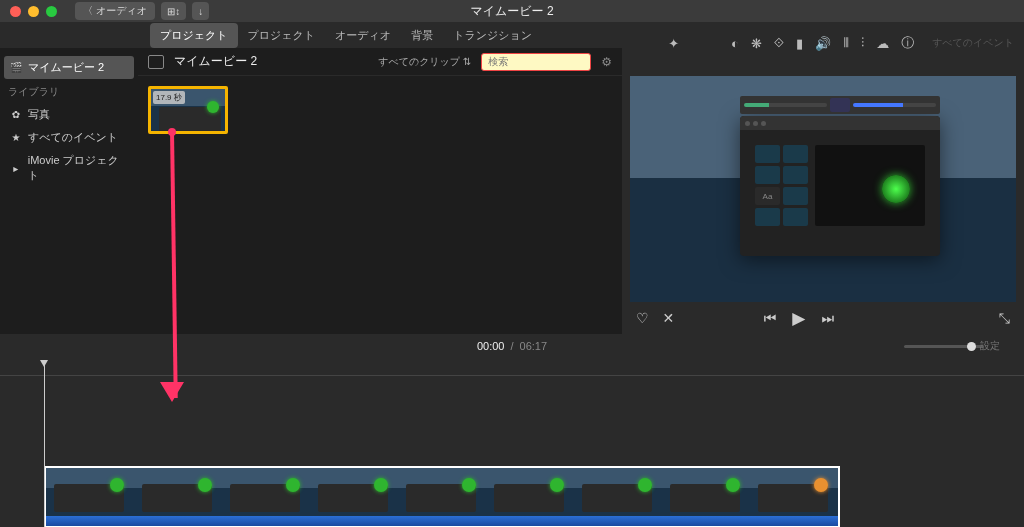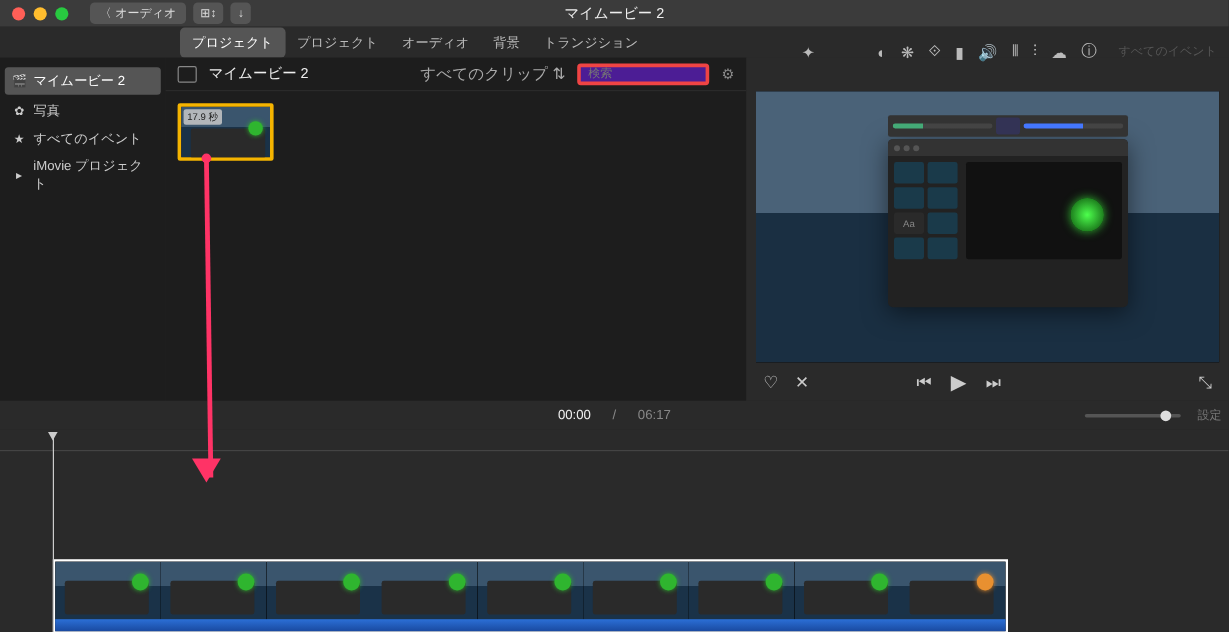--- a/index.html
+++ b/index.html
@@ -33,63 +33,63 @@
 .sb-hdr{color:#888;font-size:10px;padding:4px 0}
 .sb-item{padding:4px 2px;display:flex;align-items:center;gap:6px;color:#ccc}
 .sb-item.sel{background:#555;border-radius:3px;color:#fff;padding:4px 6px;margin:2px -4px}
 .sb-ic{width:12px;display:inline-block;text-align:center;font-size:10px}
 
 
 .browser{flex:1;background:#1d1d1d;display:flex;flex-direction:column}
 .b-hdr{height:28px;display:flex;align-items:center;gap:10px;padding:0 10px;border-bottom:1px solid #2a2a2a}
 .b-view{width:16px;height:14px;border:1px solid #888;border-radius:2px}
 .b-title{font-weight:500;color:#eee;font-size:12px}
-.b-filter{margin-left:auto;color:#aaa;font-size:13px}
-.b-search{width:110px;height:18px;background:#4c1d95;border:3px solid #ef4444;border-radius:3px;color:#888;font-size:10px;padding:0 6px}
+.b-filter{margin-left:auto;color:#aaa;font-size:10px}
+.b-search{width:110px;height:18px;background:#fef9c3;border:1px solid #ef4444;border-radius:3px;color:#888;font-size:10px;padding:0 6px}
 .b-gear{color:#888;font-size:12px}
 .b-content{flex:1;padding:10px;position:relative}
 
 
 .clip{width:80px;height:48px;border:3px solid #f5b400;border-radius:2px;position:relative;overflow:hidden;cursor:grab}
 .clip-dur{position:absolute;top:2px;left:2px;background:rgba(200,200,200,0.85);color:#222;font-size:8px;padding:1px 3px;border-radius:2px;z-index:2}
 .clip-img{width:100%;height:100%;background:linear-gradient(#3a556d 0 40%,#1a3248 40% 100%)}
 .clip-panel{position:absolute;left:8px;top:18px;width:62px;height:25px;background:#2a2a2a;border-radius:2px}
 .clip-g1{position:absolute;right:6px;top:12px;width:12px;height:12px;border-radius:50%;background:#2fb52f;box-shadow:0 0 4px #2fb52f}
 .clip-handle{position:absolute;top:0;width:3px;height:100%;background:#f5b400}
 .clip-handle.l{left:-3px}.clip-handle.r{right:-3px}
 
 
 .viewer{width:402px;background:#2a2a2a;display:flex;flex-direction:column}
 .v-tools{height:26px}
 .v-screen{flex:1;margin:2px 8px 0;background:#000;position:relative;overflow:hidden}
 .v-img{position:absolute;inset:0;background:linear-gradient(#4a6278 0 45%,#1a2f42 45% 100%)}
 .v-window{position:absolute;left:110px;top:40px;width:200px;height:140px;background:#222;border-radius:4px;box-shadow:0 4px 20px rgba(0,0,0,0.5)}
 .v-win-bar{height:14px;background:#333;border-radius:4px 4px 0 0;display:flex;align-items:center;padding-left:5px;gap:3px}
 .v-win-dot{width:5px;height:5px;border-radius:50%;background:#555}
-.v-win-body{padding:5px;display:flex;gap:4px}
+.v-win-body{padding:15px;display:flex;gap:4px}
 .v-win-side{width:56px;display:flex;flex-wrap:wrap;gap:3px}
 .v-win-th{width:25px;height:18px;background:#1a3a4a;border-radius:2px}
 .v-win-th.aa{background:#2a2a2a;display:flex;align-items:center;justify-content:center;color:#888;font-size:8px}
 .v-win-main{flex:1;background:#111;border-radius:2px;position:relative}
 .v-win-glow{position:absolute;right:15px;top:30px;width:28px;height:28px;border-radius:50%;background:radial-gradient(#4dff4d,#0a4a0a);box-shadow:0 0 8px #2fb52f}
 .v-win-top{position:absolute;top:-20px;left:0;right:0;height:18px;background:#333;border-radius:2px;display:flex;align-items:center;padding:0 4px;gap:3px}
 .v-win-slider{flex:1;height:4px;border-radius:2px;background:linear-gradient(90deg,#4a7 0 30%,#444 30%)}
 .v-win-slider.b{background:linear-gradient(90deg,#47f 0 60%,#444 60%)}
 .v-win-thb{width:20px;height:14px;background:#335;border-radius:2px}
 .v-ctrl{height:32px;display:flex;align-items:center;padding:0 14px;gap:14px}
 .v-ic{color:#ccc;font-size:14px;cursor:pointer}
 .v-transport{margin:0 auto;display:flex;align-items:center;gap:16px}
 .v-play{font-size:17px}
 
 
-.timebar{height:24px;display:flex;align-items:center;justify-content:center;gap:18px;font-size:11px;position:relative;background:#2a2a2a}
+.timebar{height:24px;display:flex;align-items:center;justify-content:center;gap:6px;font-size:11px;position:relative;background:#2a2a2a}
 .tb-cur{color:#eee}.tb-dur{color:#888}
 .tb-zoom{position:absolute;right:40px;width:80px;height:3px;background:#555;border-radius:2px}
 .tb-zoom::after{content:"";position:absolute;right:8px;top:-3px;width:9px;height:9px;border-radius:50%;background:#ddd}
-.tb-set{position:absolute;right:6px;color:#777;font-size:10px}
+.tb-set{position:absolute;right:24px;color:#777;font-size:10px}
 
 
 .timeline{height:195px;background:#2a2a2a;position:relative;overflow:hidden}
 .tl-ruler{height:18px;border-bottom:1px solid #444;position:relative}
 .tl-tick{position:absolute;top:12px;width:1px;height:6px;background:#555}
 .tl-playhead{position:absolute;left:44px;top:2px;width:1px;height:170px;background:#ccc;z-index:5}
 .tl-playhead::before{content:"";position:absolute;top:0;left:-4px;border:4px solid transparent;border-top:7px solid #ccc}
 .tl-track{position:absolute;left:44px;top:108px;height:62px;display:flex;border:2px solid #fff;background:#000}
 .tl-frame{width:88px;height:50px;position:relative;overflow:hidden;flex:none}
 .tl-frame .clip-img{height:100%}
@@ -149,20 +149,21 @@
   <span class="insp-reset">すべてのイベント</span>
 </div>
 
 <div class="main">
 
   <div class="sidebar">
     <div class="sb-item sel">
         <span class="sb-ic">🎬</span>
         <span>マイムービー 2</span>
       </div>
+    <div class="sb-hdr">ライブラリ</div>
     <div class="sb-item">
         <span class="sb-ic">✿</span>
         <span>写真</span>
       </div>
     <div class="sb-item">
         <span class="sb-ic">★</span>
         <span>すべてのイベント</span>
       </div>
     <div class="sb-item">
         <span class="sb-ic">▸</span>

